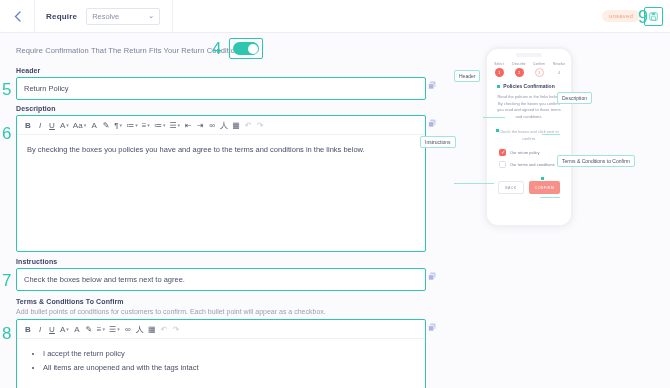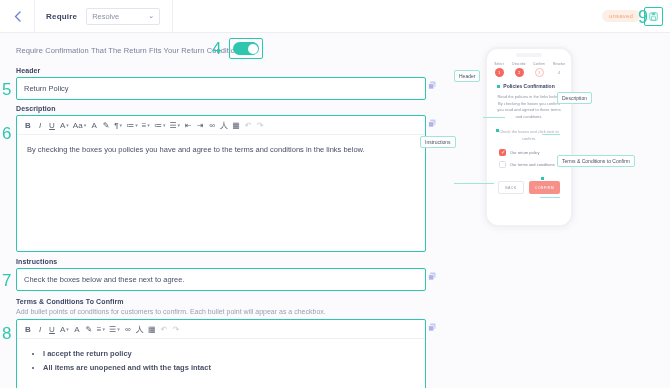--- a/index.html
+++ b/index.html
@@ -102,21 +102,21 @@
     align-items: center; padding: 0 5px; gap: 0px;
   }
   .tb {
     display: flex; align-items: center; justify-content: center;
     height: 18px; min-width: 12px; padding: 0 2px; color: #5c6273;
     font-size: 8px; cursor: pointer;
   }
   .tb.dim { color: #c8cbd6; }
   .caret { font-size: 5px; color: #8b90a0; margin-left: 1px; }
   .editor-body { padding: 9px 10px; font-size: 7.5px; color: #4a5068; line-height: 1.5; }
-  .editor-body ul { margin: 0 0 0 16px; font-weight: bold; }
+  .editor-body ul { margin: 0 0 0 16px; }
   .editor-body li { margin-bottom: 3px; }
 
   
   .right { position: absolute; left: 452px; top: 33px; width: 218px; height: 355px; background: #fbfbfd; }
   .phone {
     position: absolute; left: 33px; top: 14px; width: 88px; height: 180px;
     border: 2px solid #f1f1f5; border-radius: 13px; background: #fff;
     box-shadow: 0 1px 6px rgba(120,120,150,.10);
   }
   .notch {
@@ -317,21 +317,21 @@
           <rect x="0.6" y="3.2" width="6.8" height="6.8" rx="1" fill="#aeb4ea" stroke="#fff" stroke-width="1"></rect>
         </svg>
       </div>
     </div>
 
     <div style="position:relative; margin-top:6px;">
       <div class="ann-num" style="left:-14px; top:14px;">7</div>
       <div class="field-label">Instructions</div>
       <div class="row-with-copy">
         <div class="hl-box">
-          <div class="input-line">Check the boxes below and these next to agree.</div>
+          <div class="input-line">Check the boxes below and terms next to agree.</div>
         </div>
         <svg class="copy-icon" width="8" height="9" viewBox="0 0 10 11">
           <rect x="2.6" y="0.6" width="6.8" height="6.8" rx="1" fill="#c7cbf0"></rect>
           <rect x="0.6" y="3.2" width="6.8" height="6.8" rx="1" fill="#aeb4ea" stroke="#fff" stroke-width="1"></rect>
         </svg>
       </div>
     </div>
 
     <div style="position:relative; margin-top:7px;">
       <div class="field-label">Terms &amp; Conditions To Confirm</div>

